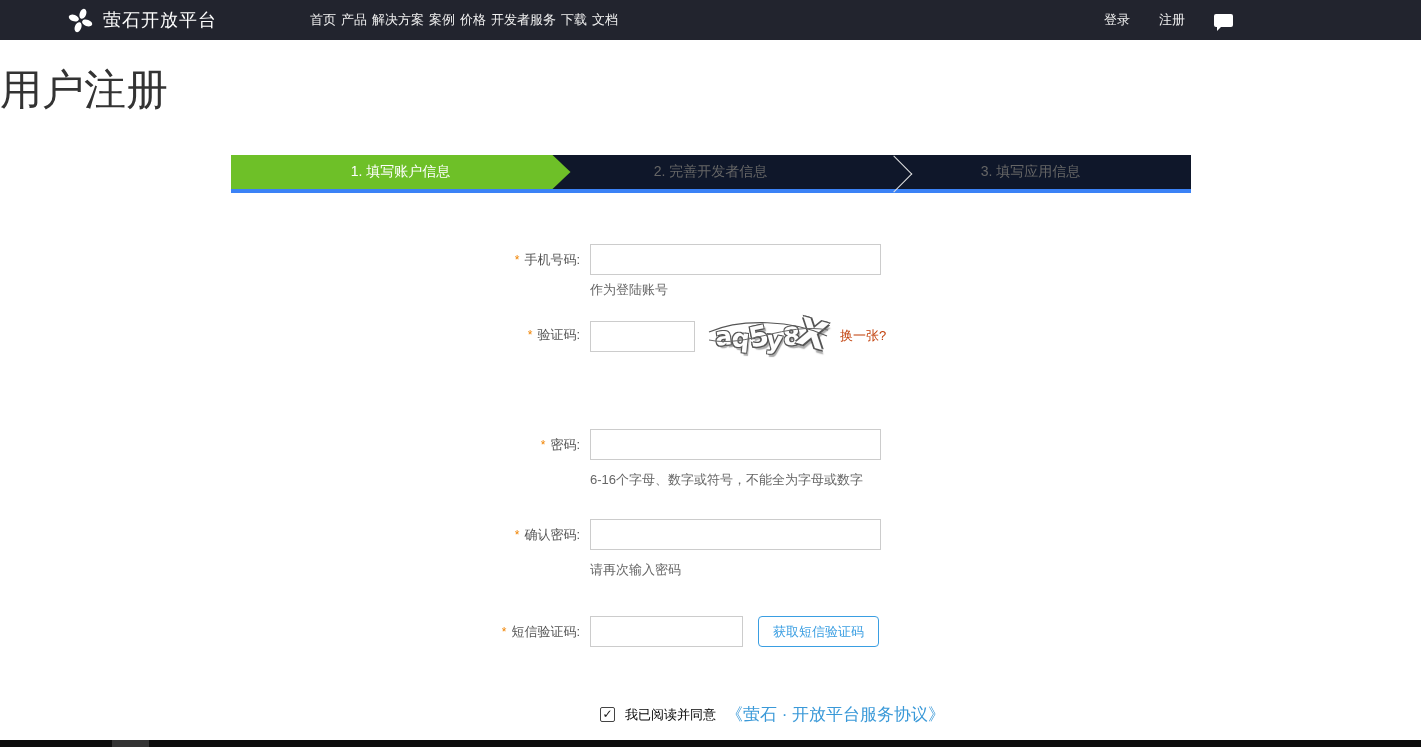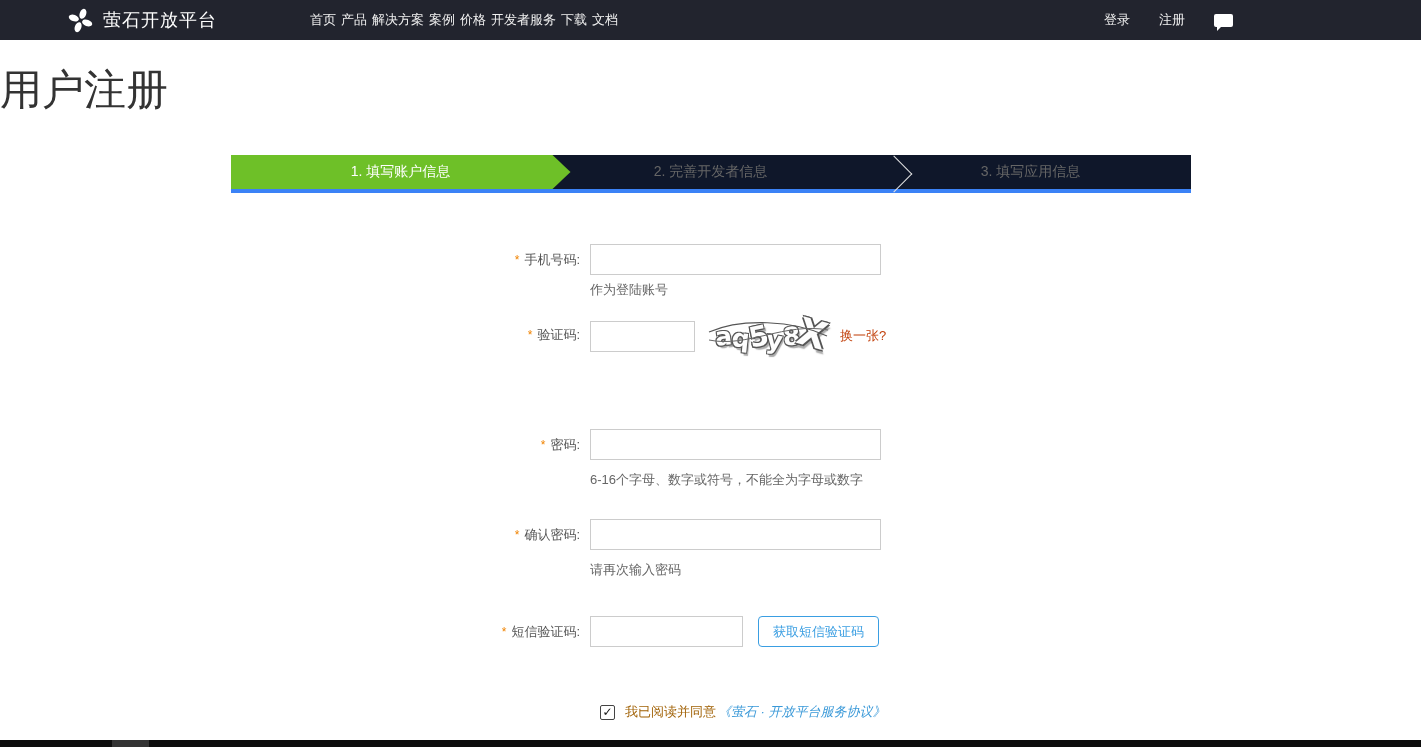--- a/index.html
+++ b/index.html
@@ -99,22 +99,22 @@
     border:1px solid #3a9ee2; border-radius:4px; color:#3a9ee2; font-size:13px;
     cursor:pointer; white-space:nowrap;
   }
   
   .agree-row { margin-left:600px; display:flex; align-items:center; }
   .checkbox {
     width:15px; height:15px; border:1px solid #444; border-radius:2px;
     display:flex; align-items:center; justify-content:center; cursor:pointer;
     font-size:12px; line-height:13px; color:#111; background:#fff;
   }
-  .agree-text { font-size:13px; color:#a16207; margin-left:10px; }
-  .agree-link { font-size:13px; color:#3a99d8; text-decoration:none; margin-left:2px; cursor:pointer;font-style:italic; }
+  .agree-text { font-size:13px; color:#000000; margin-left:10px; }
+  .agree-link { font-size:17px; color:#3a99d8; text-decoration:none; margin-left:10px; cursor:pointer; }
   
   .submit-btn {
     display:block; margin:30px 0 0 598px; width:242px; height:34px;
     background:#37a7e9; color:#fff; border:none; font-size:14px; cursor:pointer;
     border-radius:1px;
   }
   
   .taskbar {
     position:absolute; left:0; bottom:0; width:1421px; height:7px;
     background:#0d0d0d; z-index:10;

